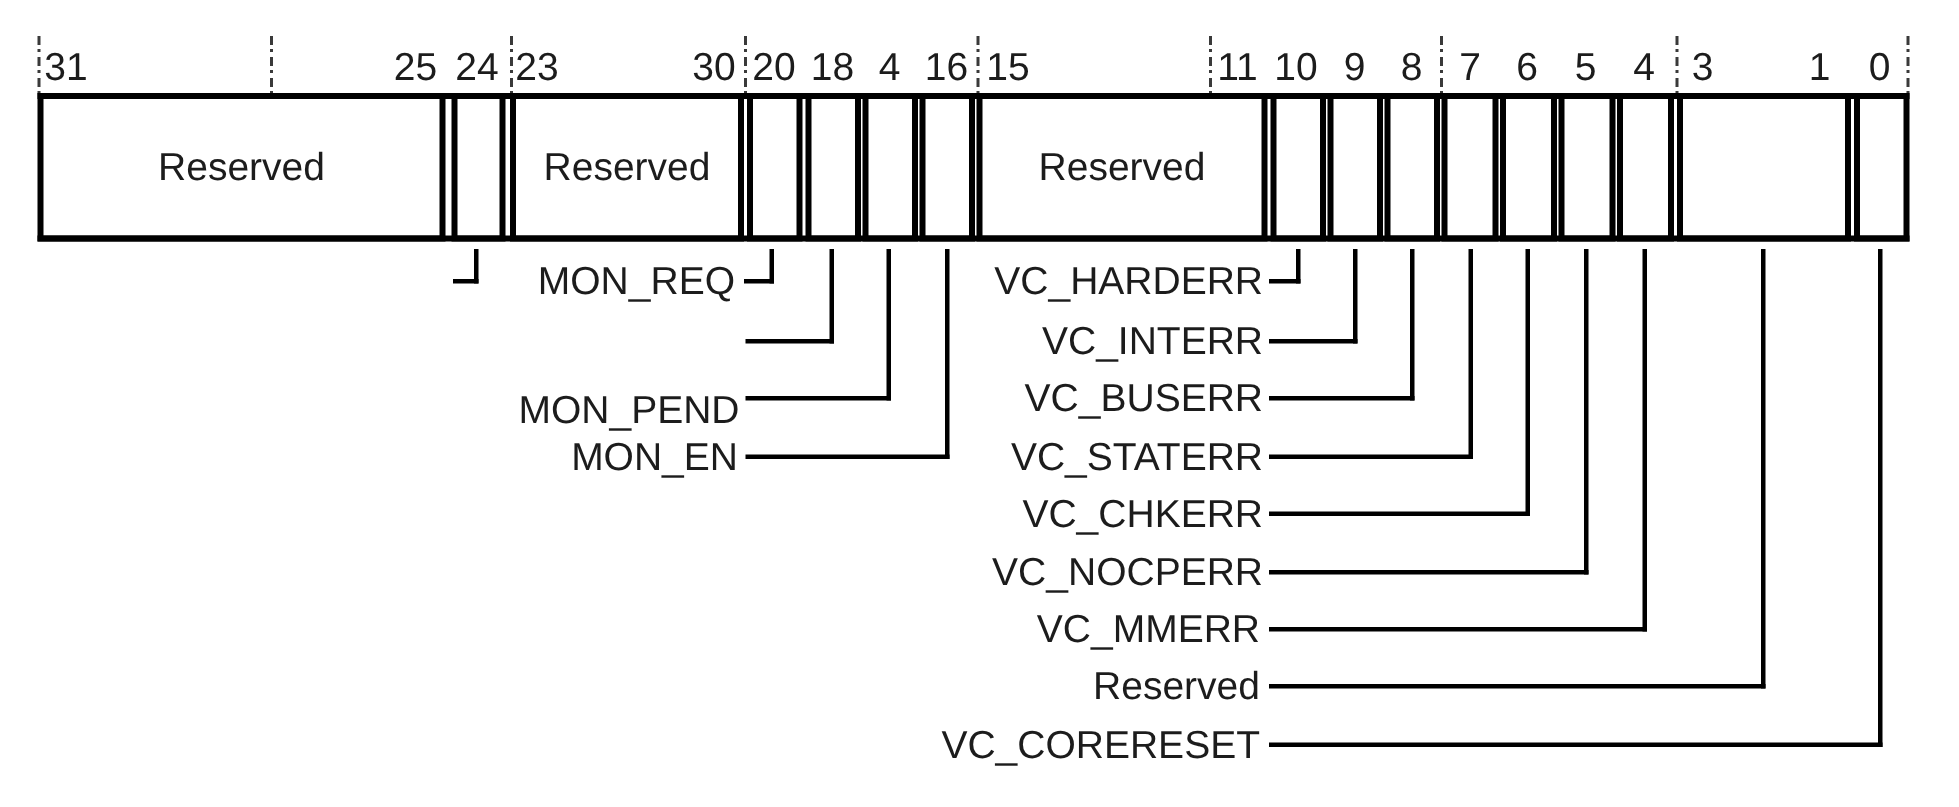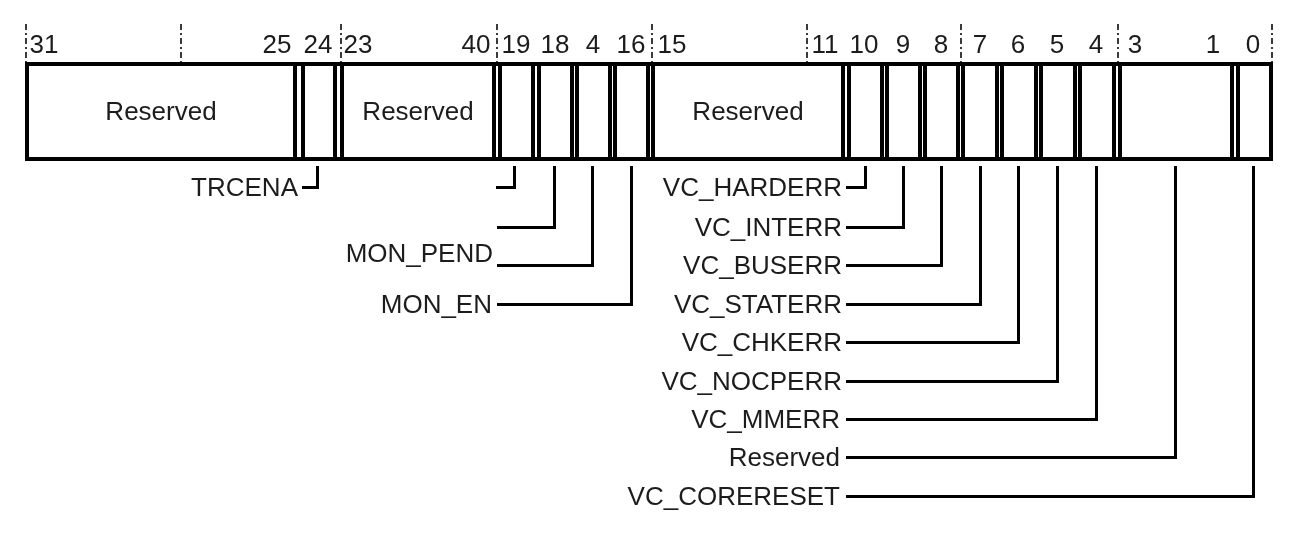--- a/index.html
+++ b/index.html
@@ -41,22 +41,22 @@
 </style>
 </head>
 <body>
 
 <div class="diagram">
 
   <span class="bitnum" style="left:22px">31</span>
   <span class="bitnum" style="left:255px">25</span>
   <span class="bitnum" style="left:296px">24</span>
   <span class="bitnum" style="left:336px">23</span>
-  <span class="bitnum" style="left:454px">40</span>
-  <span class="bitnum" style="left:494px">19</span>
+  <span class="bitnum" style="left:454px">30</span>
+  <span class="bitnum" style="left:494px">20</span>
   <span class="bitnum" style="left:533px">18</span>
   <span class="bitnum" style="left:571px">4</span>
   <span class="bitnum" style="left:609px">16</span>
   <span class="bitnum" style="left:650px">15</span>
   <span class="bitnum" style="left:803px">11</span>
   <span class="bitnum" style="left:842px">10</span>
   <span class="bitnum" style="left:881px">9</span>
   <span class="bitnum" style="left:919px">8</span>
   <span class="bitnum" style="left:958px">7</span>
   <span class="bitnum" style="left:996px">6</span>
@@ -96,22 +96,22 @@
   <div class="cell" style="left:961px;width:38px"></div>
   <div class="cell" style="left:1000px;width:38px"></div>
   <div class="cell" style="left:1039px;width:38px"></div>
   <div class="cell" style="left:1078px;width:38px"></div>
   <div class="cell" style="left:1118px;width:116px"></div>
   <div class="cell" style="left:1236px;width:37px"></div>
 
   <div class="rail" style="top:62px"></div>
   <div class="rail" style="top:157px"></div>
 
-  <div class="flabel" style="left:100px;width:198px;top:174px">TRCENA</div>
-  <div class="flabel" style="left:280px;width:213px;top:240px">MON_PEND</div>
+  <div class="flabel" style="left:280px;width:210px;top:174px">MON_REQ</div>
+  <div class="flabel" style="left:280px;width:213px;top:260px">MON_PEND</div>
   <div class="flabel" style="left:600px;width:242px;top:174px">VC_HARDERR</div>
   <div class="flabel" style="left:280px;width:212px;top:291px">MON_EN</div>
   <div class="flabel" style="left:600px;width:242px;top:252px">VC_BUSERR</div>
   <div class="flabel" style="left:600px;width:242px;top:214px">VC_INTERR</div>
   <div class="flabel" style="left:600px;width:242px;top:291px">VC_STATERR</div>
   <div class="flabel" style="left:600px;width:242px;top:329px">VC_CHKERR</div>
   <div class="flabel" style="left:600px;width:242px;top:368px">VC_NOCPERR</div>
   <div class="flabel" style="left:600px;width:240px;top:406px">VC_MMERR</div>
   <div class="flabel" style="left:600px;width:240px;top:444px">Reserved</div>
   <div class="flabel" style="left:555px;width:285px;top:483px">VC_CORERESET</div>

